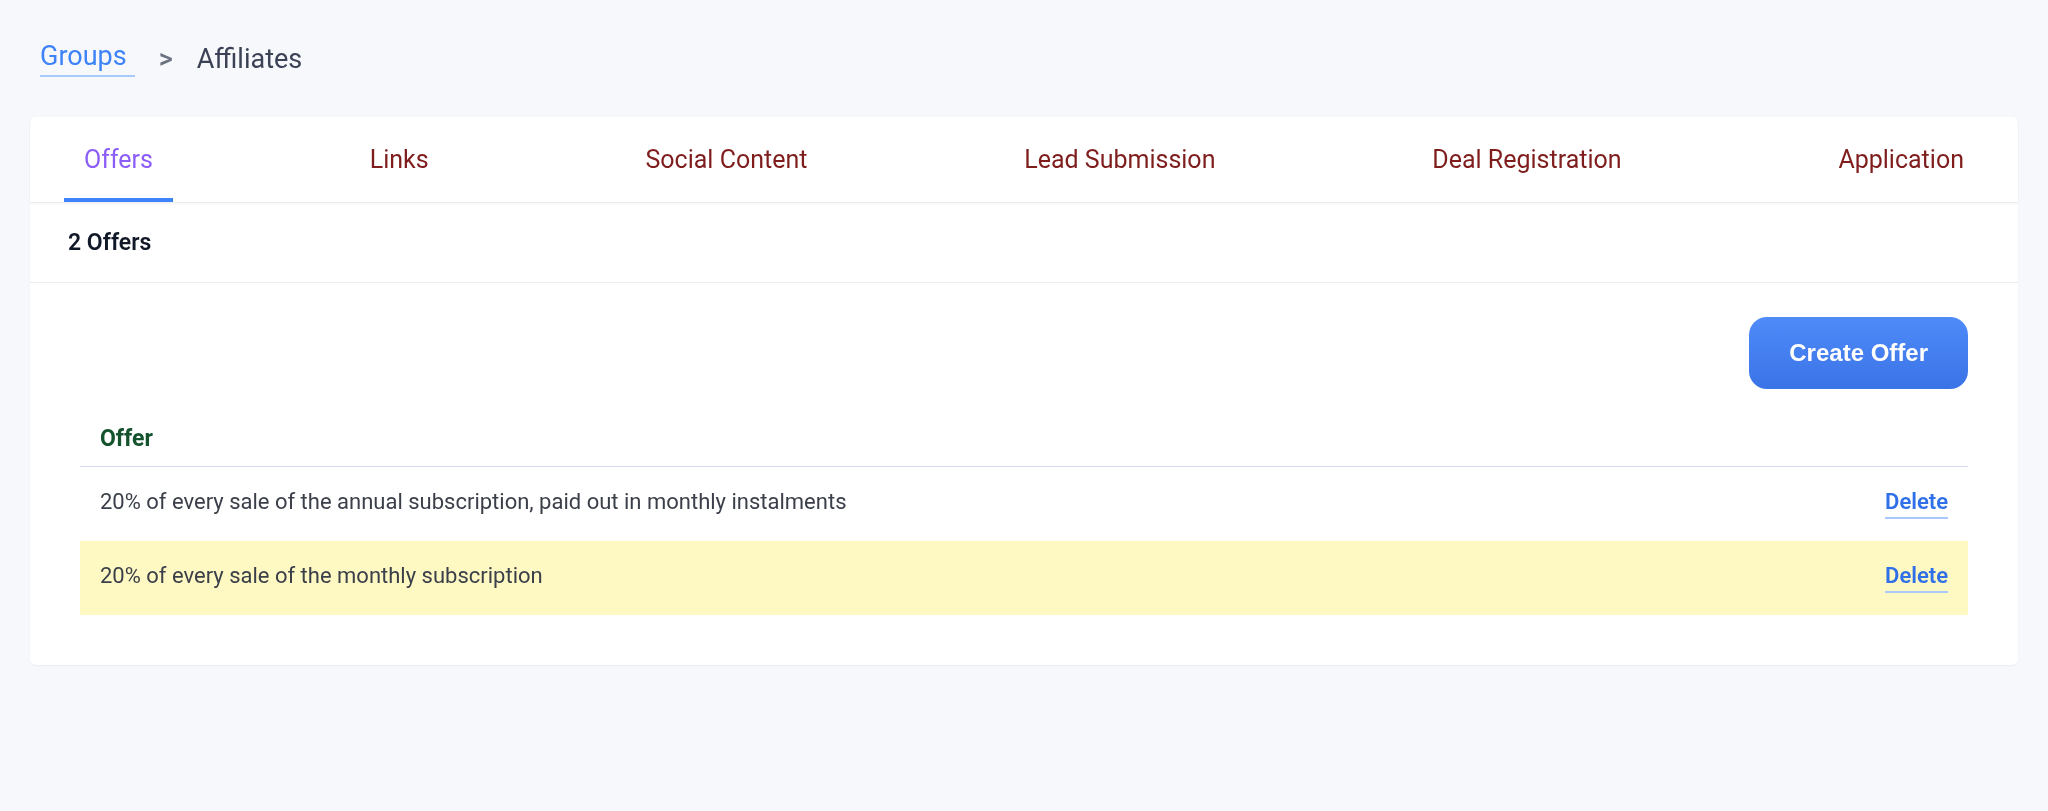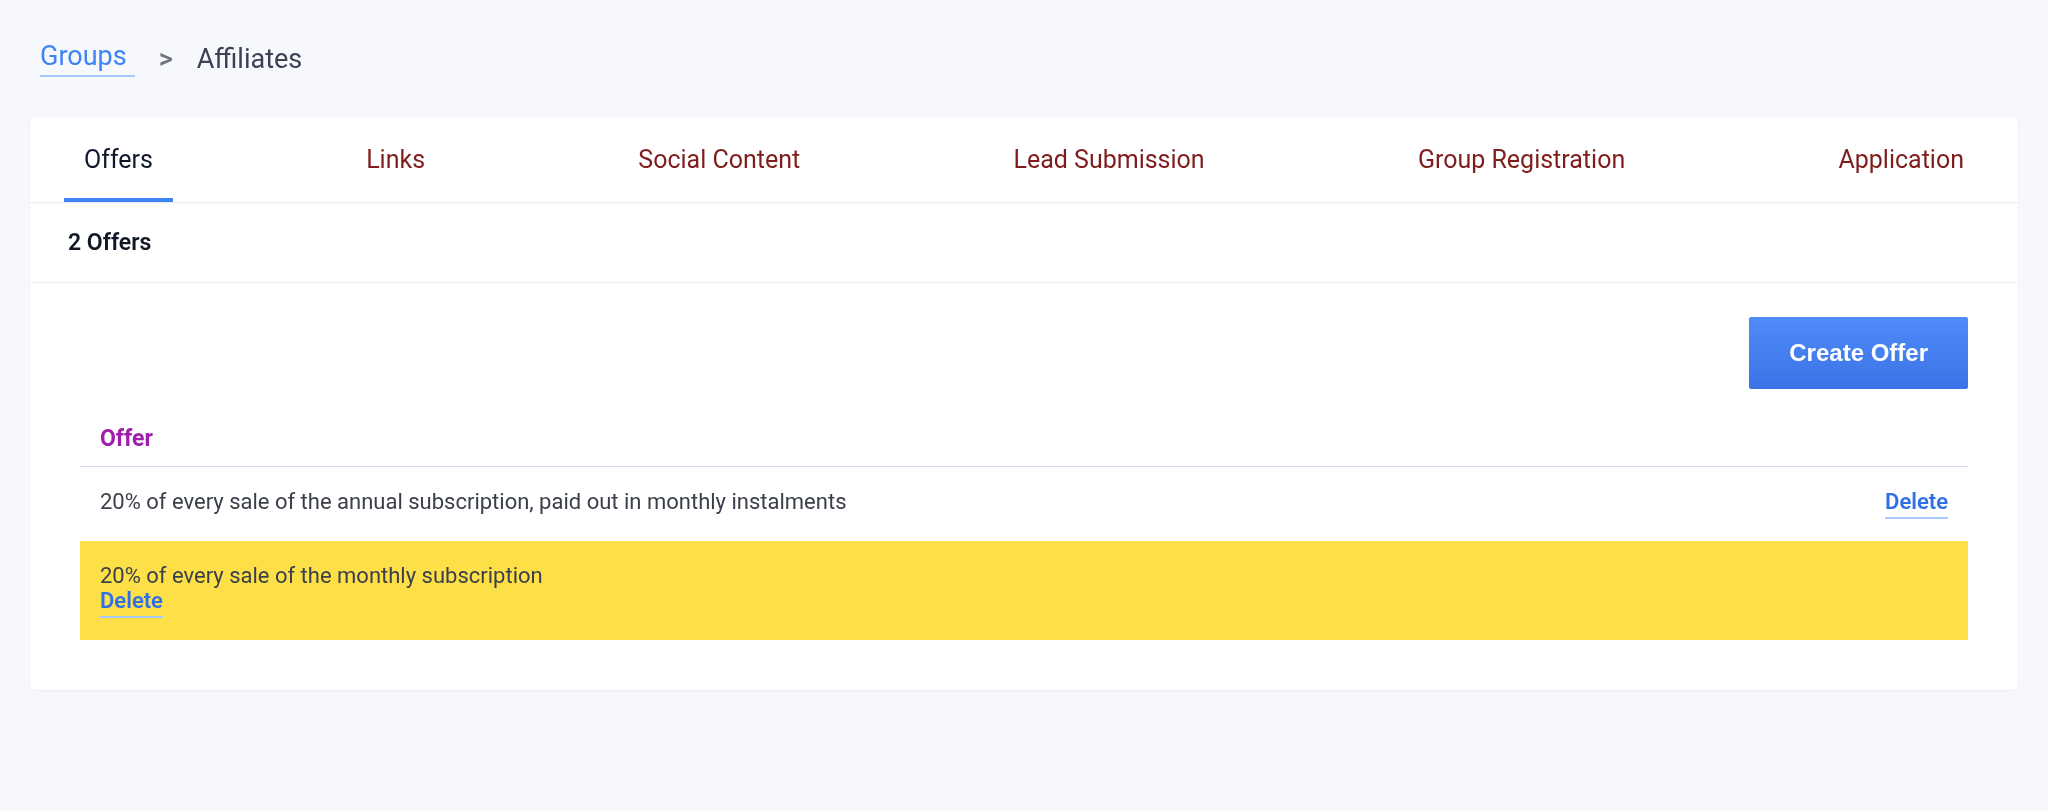--- a/index.html
+++ b/index.html
@@ -44,21 +44,21 @@
       box-shadow: 0 1px 2px rgba(16,24,40,.04);
     }
     .tab {
       padding: 28px 24px 28px 24px;
       color: #7f1d1d;
       font-size: 25px;
       cursor: pointer;
       position: relative;
     }
     .tab.active {
-      color: #0f172a;
+      color: #8b5cf6;
       text-align: center;
     }
     .tab.active::after {
       content: "";
       position: absolute;
       left: 4px;
       right: 4px;
       bottom: 0;
       height: 4px;
       background: #3f83f8;
@@ -78,41 +78,40 @@
       justify-content: flex-end;
       margin-bottom: 36px;
     }
     .btn-primary {
       background: linear-gradient(180deg, #4f8bf9 0%, #3a73e6 100%);
       color: #ffffff;
       border: none;
       padding: 22px 40px;
       font-size: 24px;
       font-weight: 600;
-      border-radius: 2px;
+      border-radius: 18px;
       cursor: pointer;
     }
     .col-header {
       font-size: 23px;
       font-weight: 700;
-      color: #a21caf;
+      color: #14532d;
       padding: 0 20px 14px 20px;
       border-bottom: 1px solid #d4daf1;
     }
     .row {
       display: flex;
       justify-content: space-between;
       align-items: flex-start;
       padding: 22px 20px;
       font-size: 22px;
       color: #3a3f49;
     }
     .row.alt {
-      background: #fde047;
-      flex-direction: column;
+      background: #fef9c3;
     }
     .delete-link {
       color: #2f6fe8;
       font-weight: 600;
       border-bottom: 2px solid #a9c8fb;
       padding-bottom: 3px;
       cursor: pointer;
     }
   </style>
 </head>
@@ -124,21 +123,21 @@
   <span class="breadcrumb-current">Affiliates</span>
 </div>
 
 <div class="card">
 
   <div class="tabs">
     <div class="tab active">Offers</div>
     <div class="tab">Links</div>
     <div class="tab">Social Content</div>
     <div class="tab">Lead Submission</div>
-    <div class="tab">Group Registration</div>
+    <div class="tab">Deal Registration</div>
     <div class="tab">Application</div>
   </div>
 
   <div class="count-row">2 Offers</div>
 
   <div class="content">
     <div class="actions">
       <button class="btn-primary">Create Offer</button>
     </div>
 

